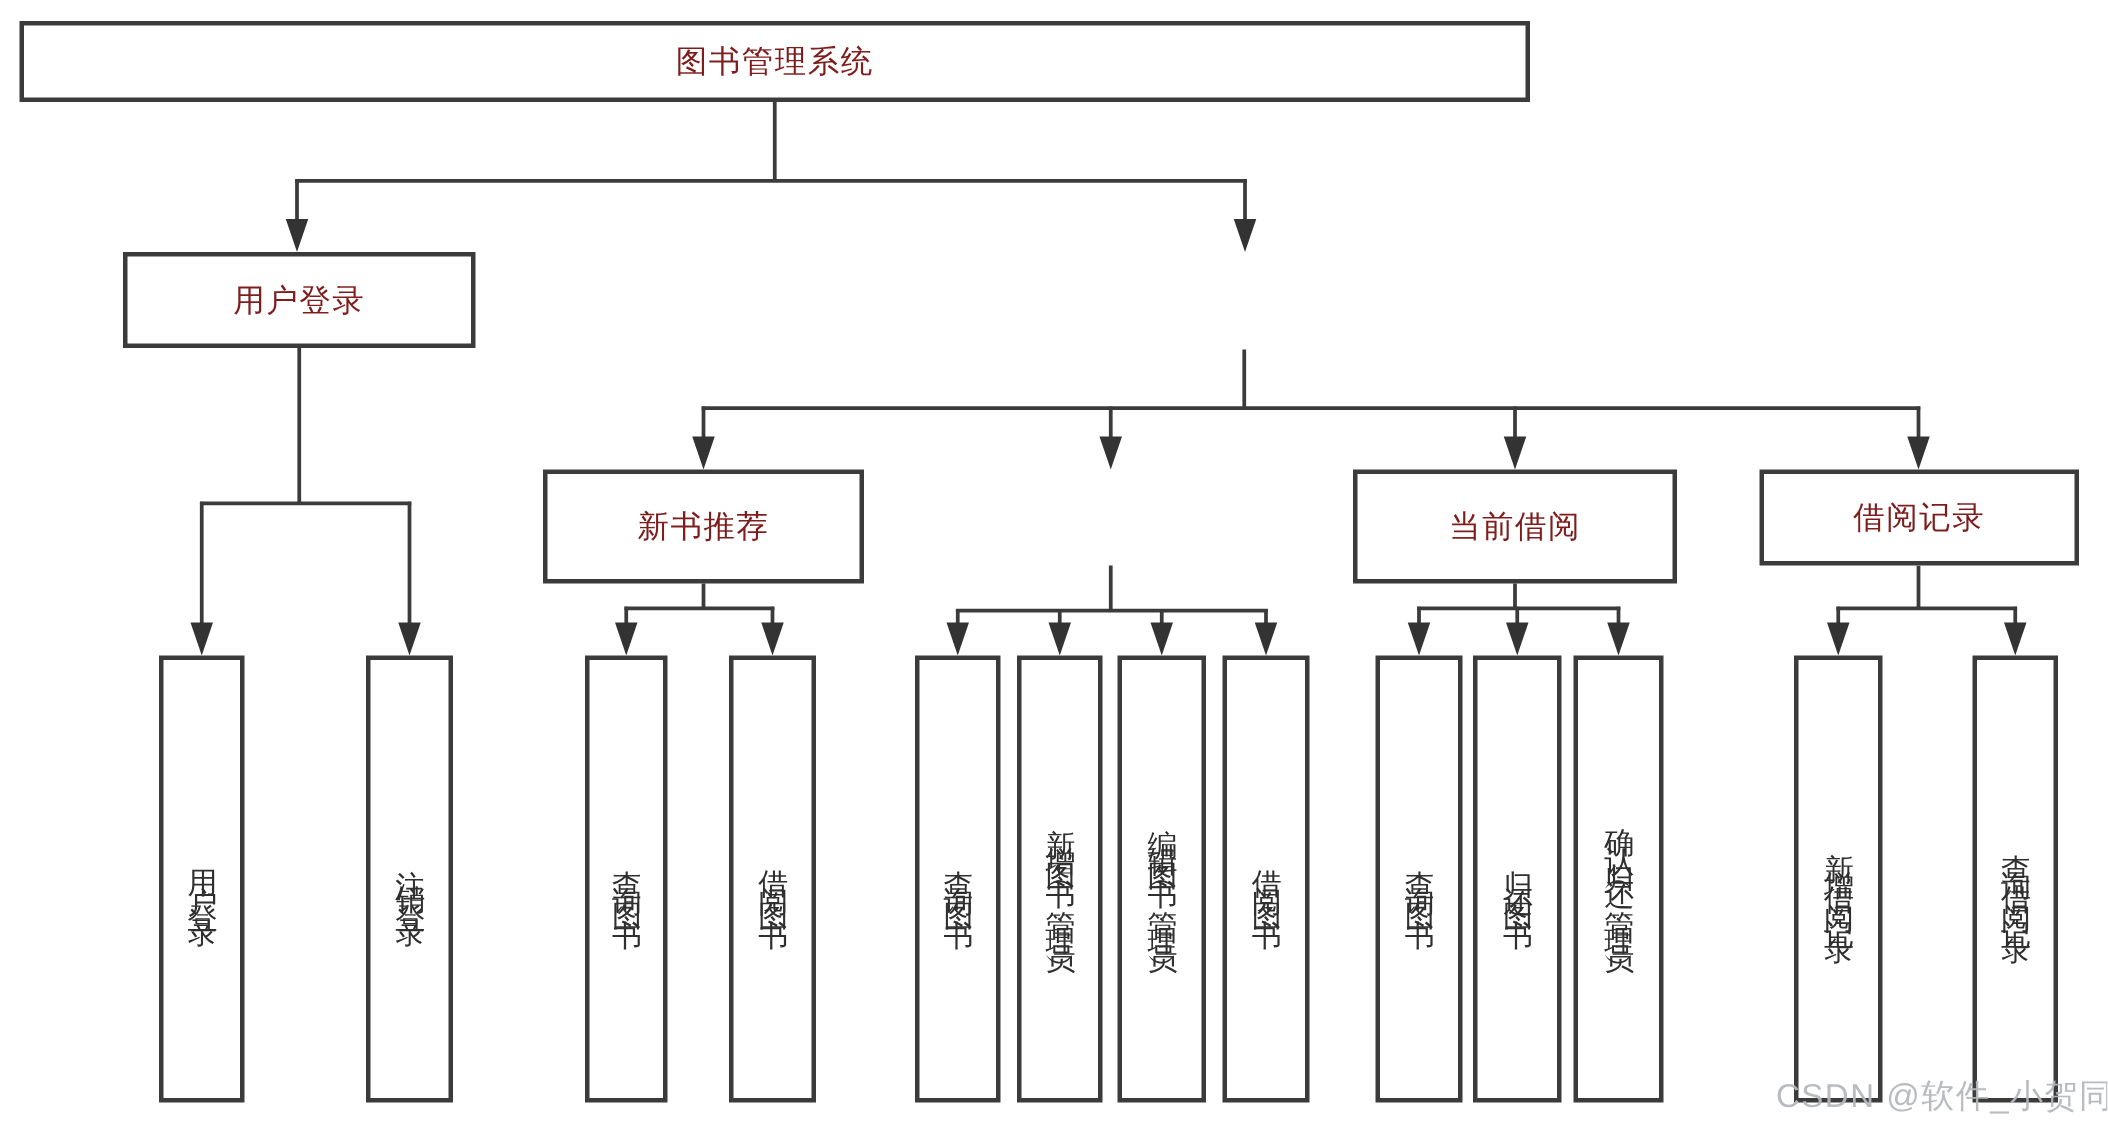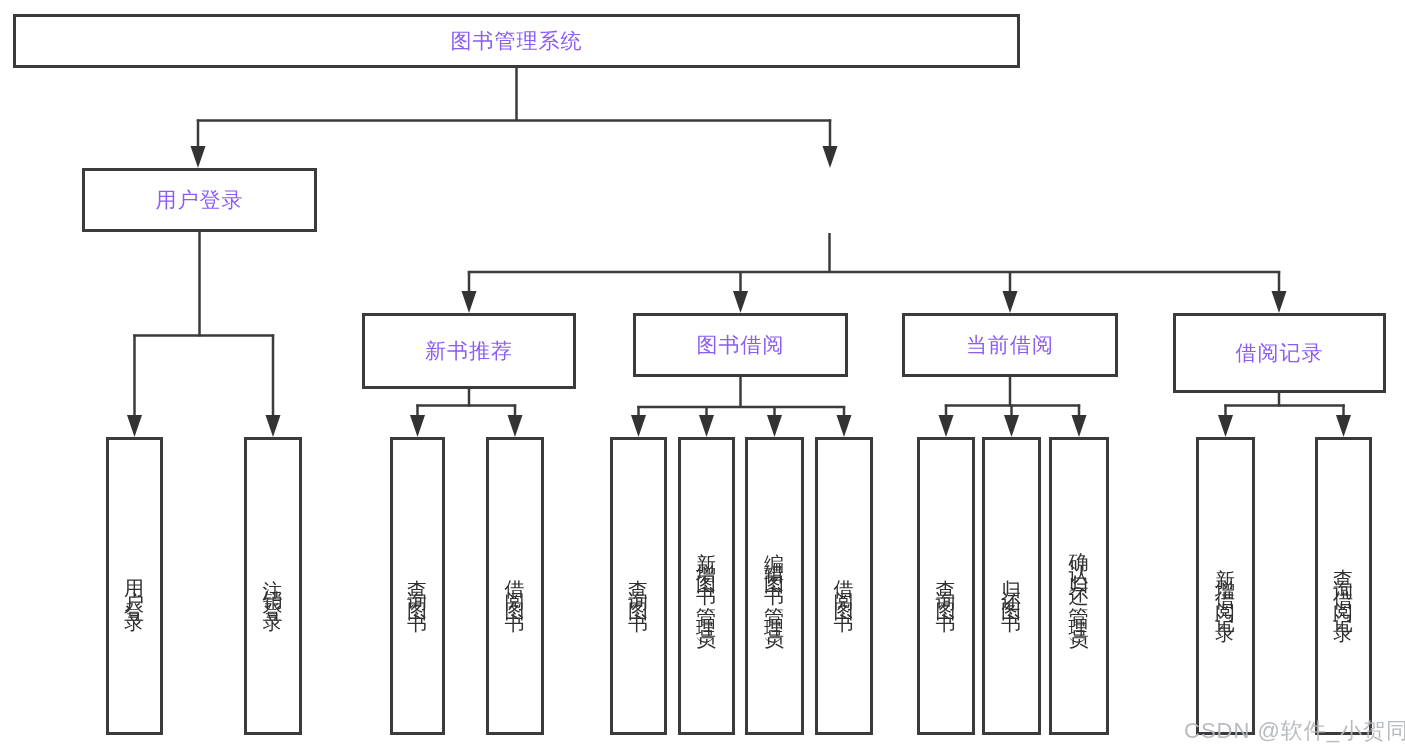--- a/index.html
+++ b/index.html
@@ -12,21 +12,21 @@
   }
   #connectors{
     position:absolute;left:0;top:0;width:1405px;height:747px;
     pointer-events:none;
   }
   .hbox{
     position:absolute;
     border:3px solid #3b3b3b;
     background:#ffffff;
     display:flex;align-items:center;justify-content:center;
-    font-size:21px;color:#8b5cf6;letter-spacing:1px;
+    font-size:21px;color:#7f1d1d;letter-spacing:1px;
     box-sizing:border-box;
     z-index:2;
     font-family:Liberation Serif, serif;
   }
   .vbox{
     position:absolute;
     border:3px solid #3b3b3b;
     background:#ffffff;
     box-sizing:border-box;
     writing-mode:vertical-rl;
@@ -128,23 +128,22 @@
       <polygon class="arrow" points="1218,415 1233,415 1225.5,437"></polygon>
       <polygon class="arrow" points="1336,415 1351,415 1343.5,437"></polygon>
     </g>
   </svg>
 
   <div class="hbox" style="left:13px;top:14px;width:1007px;height:54px">图书管理系统</div>
 
   <div class="hbox" style="left:82px;top:168px;width:235px;height:64px">用户登录</div>
 
   <div class="hbox" style="left:362px;top:313px;width:214px;height:76px">新书推荐</div>
-  <div class="hbox" style="left:633px;top:313px;width:215px;height:64px">图书借阅</div>
-  <div class="hbox" style="left:902px;top:313px;width:216px;height:64px">当前借阅</div>
-  <div class="hbox" style="left:1173px;top:313px;width:213px;height:80px">借阅记录</div>
+  <div class="hbox" style="left:902px;top:313px;width:216px;height:76px">当前借阅</div>
+  <div class="hbox" style="left:1173px;top:313px;width:213px;height:64px">借阅记录</div>
 
   <div class="vbox" style="left:106px;top:437px;width:57px;height:298px">用户登录</div>
   <div class="vbox" style="left:244px;top:437px;width:58px;height:298px">注销登录</div>
 
   <div class="vbox" style="left:390px;top:437px;width:55px;height:298px">查询图书</div>
   <div class="vbox" style="left:486px;top:437px;width:58px;height:298px">借阅图书</div>
 
   <div class="vbox" style="left:610px;top:437px;width:57px;height:298px">查询图书</div>
   <div class="vbox" style="left:678px;top:437px;width:57px;height:298px">新增图书（管理员）</div>
   <div class="vbox" style="left:745px;top:437px;width:59px;height:298px">编辑图书（管理员）</div>

